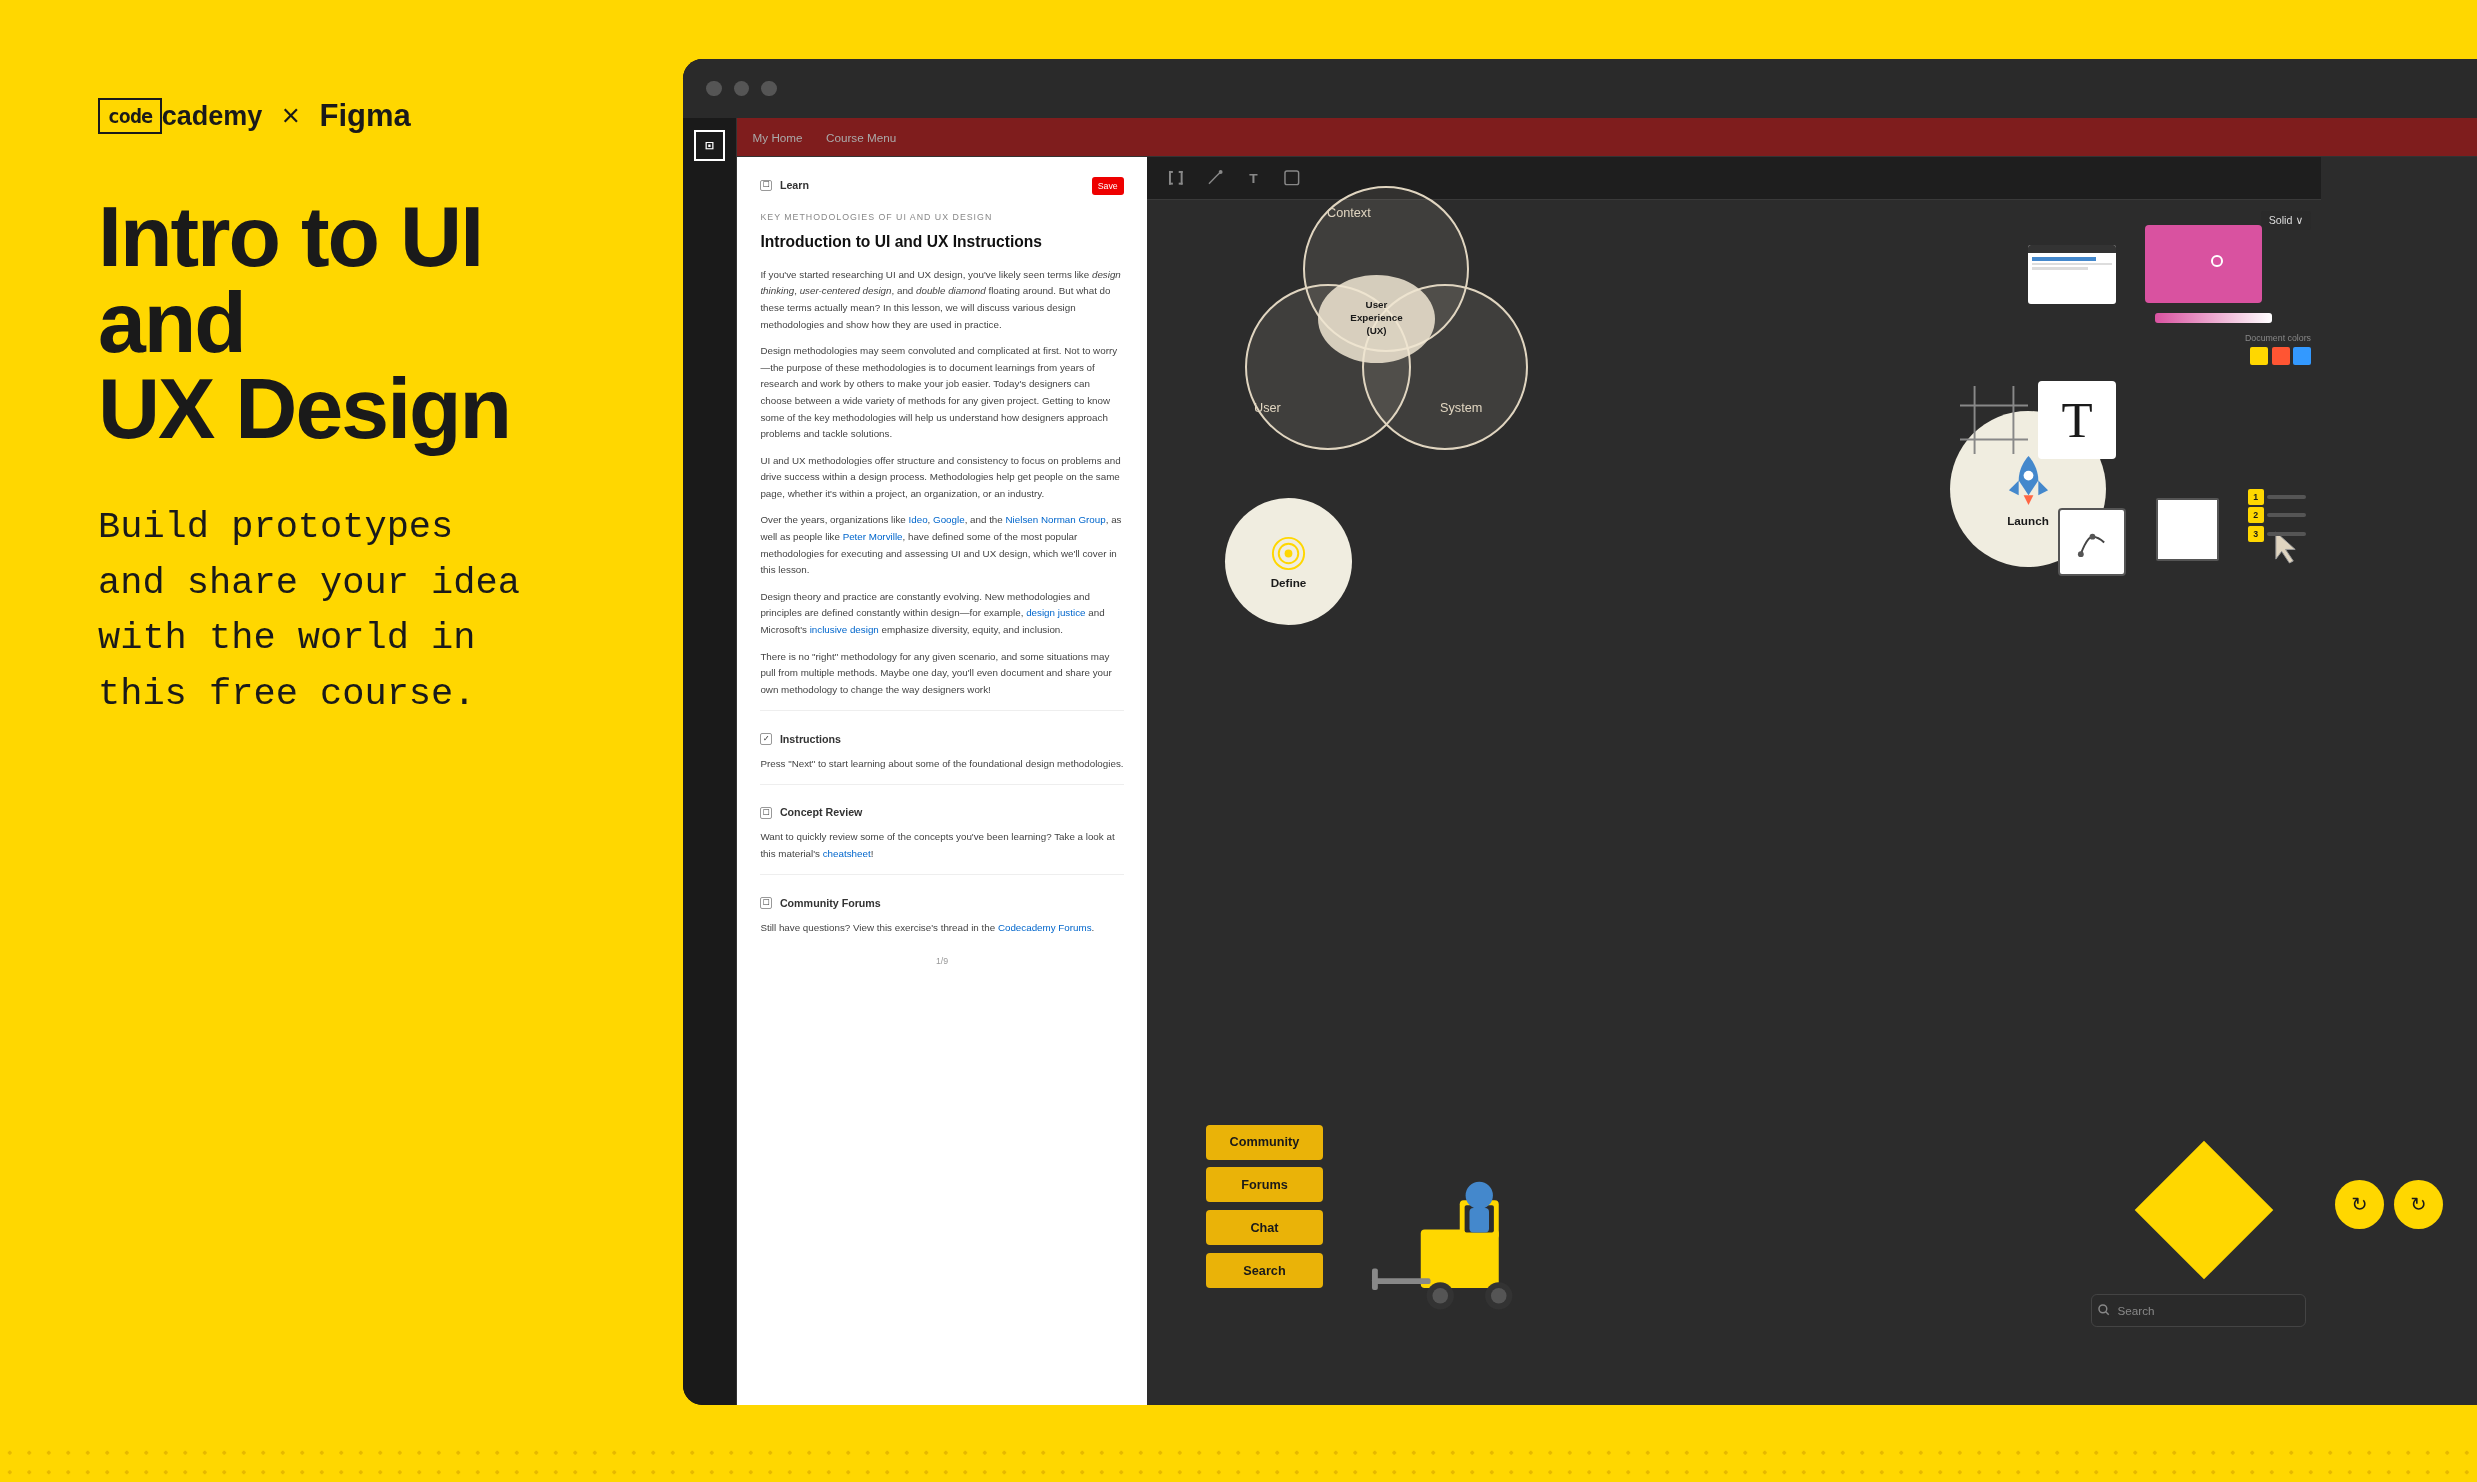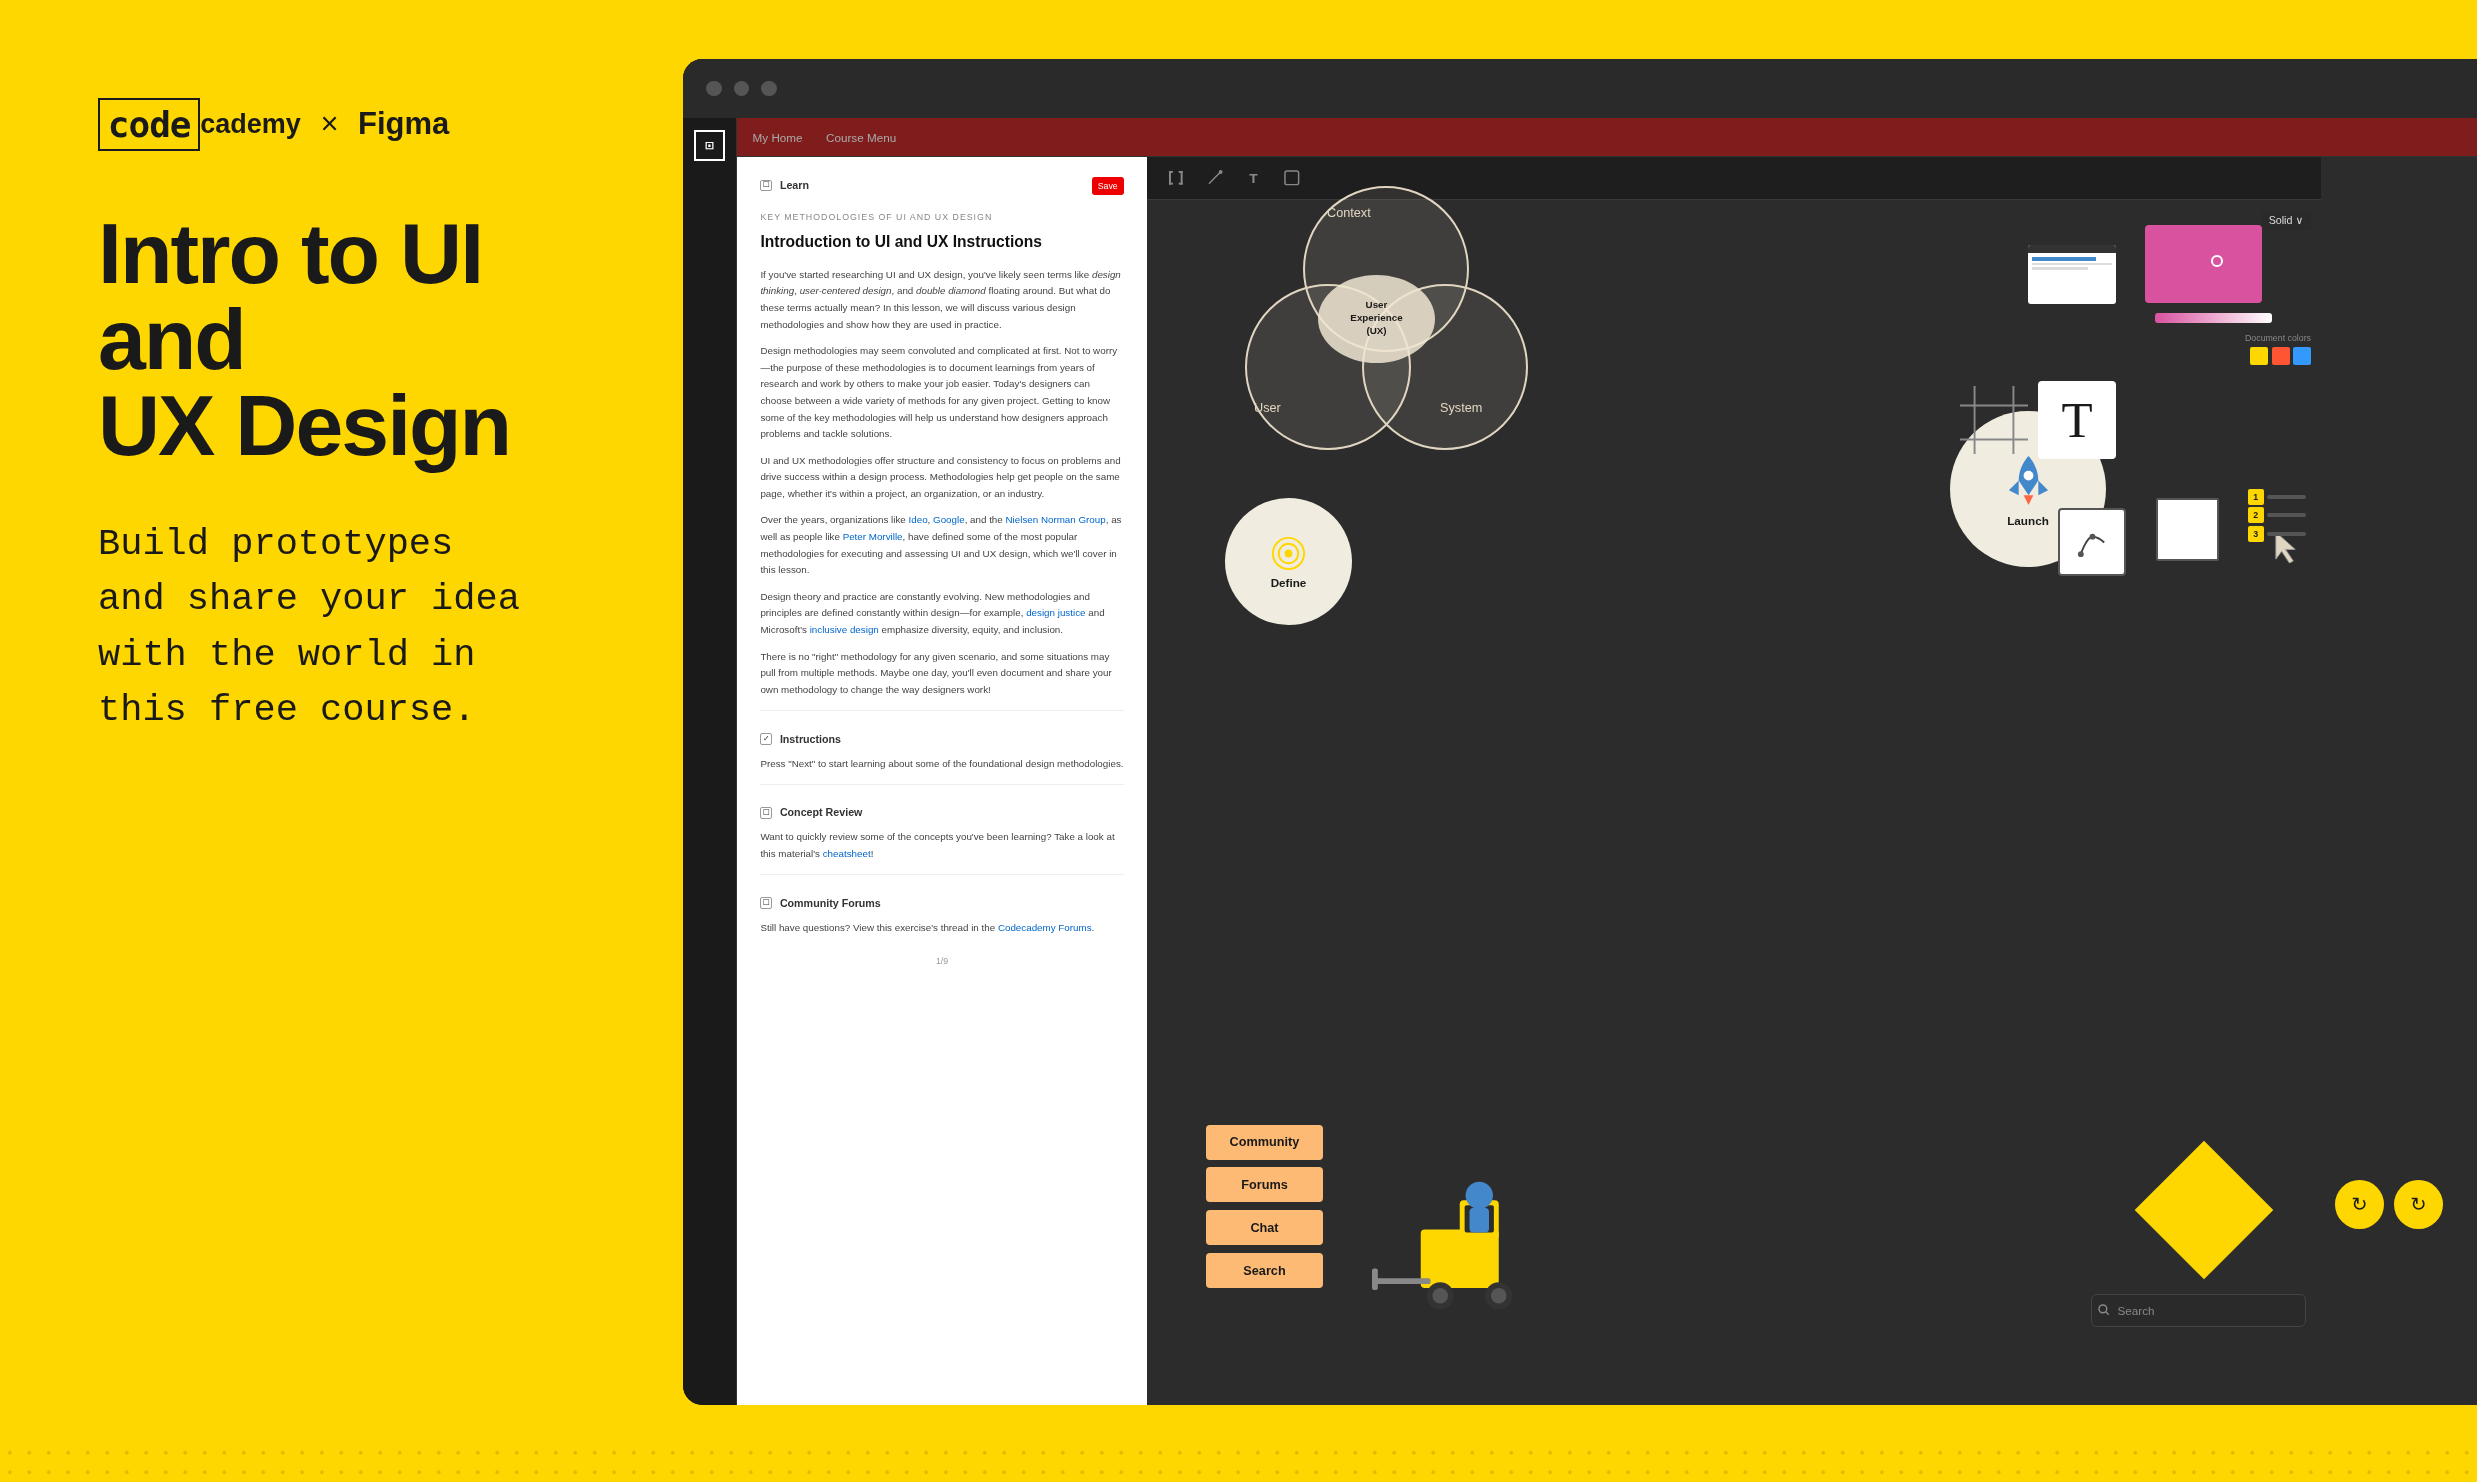--- a/index.html
+++ b/index.html
@@ -41,21 +41,21 @@
 
     .codecademy-logo {
       display: flex;
       align-items: center;
       gap: 0;
     }
 
     .code-box {
       border: 2.9px solid #1a1a1a;
       padding: 3.9px 7.8px;
-      font-size: 36px;
+      font-size: 20px;
       font-weight: 700;
       color: #1a1a1a;
       font-family: monospace;
       letter-spacing: -1px;
     }
 
     .cademy-text {
       font-size: 27px;
       font-weight: 700;
       color: #1a1a1a;
@@ -305,21 +305,21 @@
       bottom: 117px;
       left: 59px;
       display: flex;
       flex-direction: column;
       gap: 7.8px;
     }
 
     .community-btn {
       width: 117px;
       height: 35px;
-      background: #fdba74;
+      background: #eab308;
       border-radius: 3.9px;
       display: flex;
       align-items: center;
       justify-content: center;
       font-size: 12.7px;
       font-weight: 600;
       color: #1a1a1a;
       cursor: pointer;
     }
 

